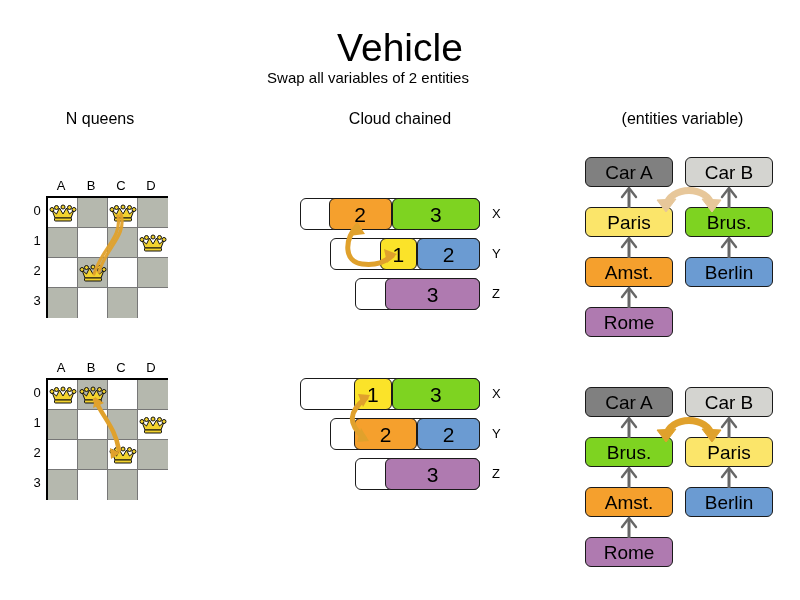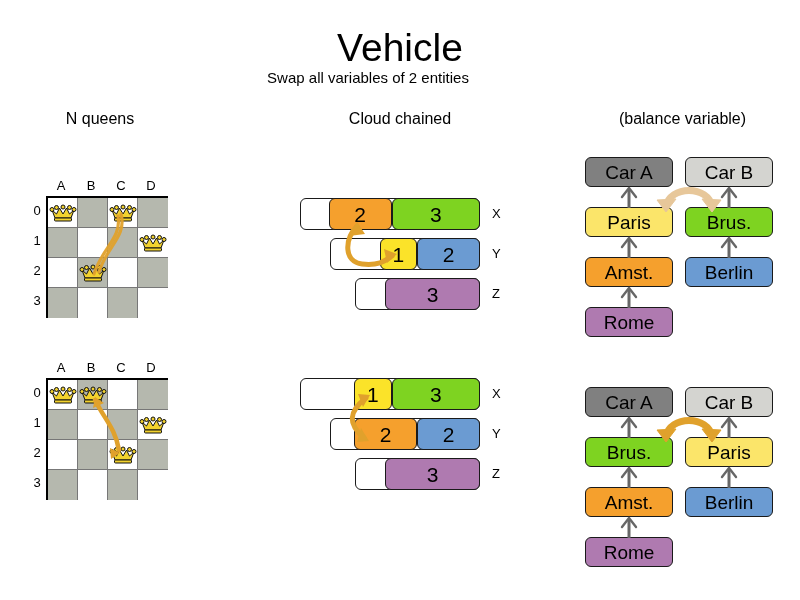--- a/index.html
+++ b/index.html
@@ -64,21 +64,21 @@
 </style>
 </head>
 <body>
 
 <div class="abs" id="title">Vehicle</div>
 <div class="abs" id="subtitle">Swap all variables of 2 entities</div>
 
 <div class="abs col-head" id="head-nqueens">N queens</div>
 <div class="abs col-head" id="head-cloud">Cloud chained</div>
 <div class="abs col-head" id="head-vrp">
-  <div>(balance variable)</div>
+  <div>(entities variable)</div>
 </div>
 
 <div class="abs" id="nq-before" style="left:30px;top:178px;width:150px;height:145px;">
     <div class="colhdr" style="left: 16px; top: 0px;">A</div>
     <div class="colhdr" style="left: 46px; top: 0px;">B</div>
     <div class="colhdr" style="left: 76px; top: 0px;">C</div>
     <div class="colhdr" style="left: 106px; top: 0px;">D</div>
     <div class="rowhdr" style="left: 0px; top: 18px;">0</div>
     <div class="rowhdr" style="left: 0px; top: 48px;">1</div>
     <div class="rowhdr" style="left: 0px; top: 78px;">2</div>

